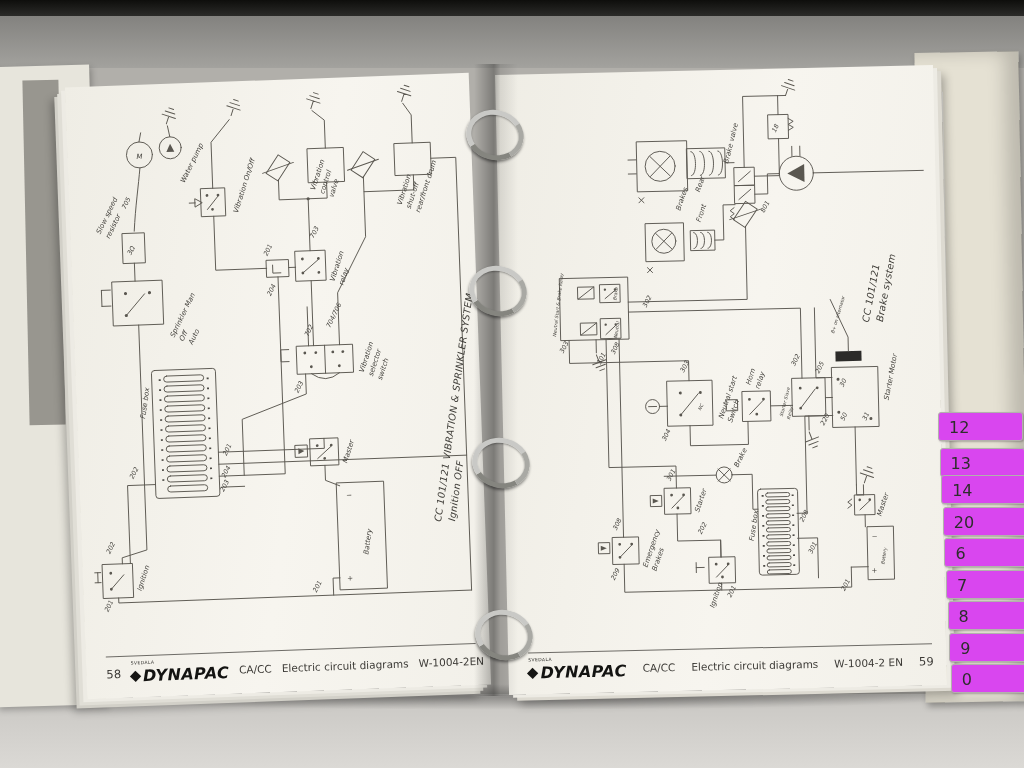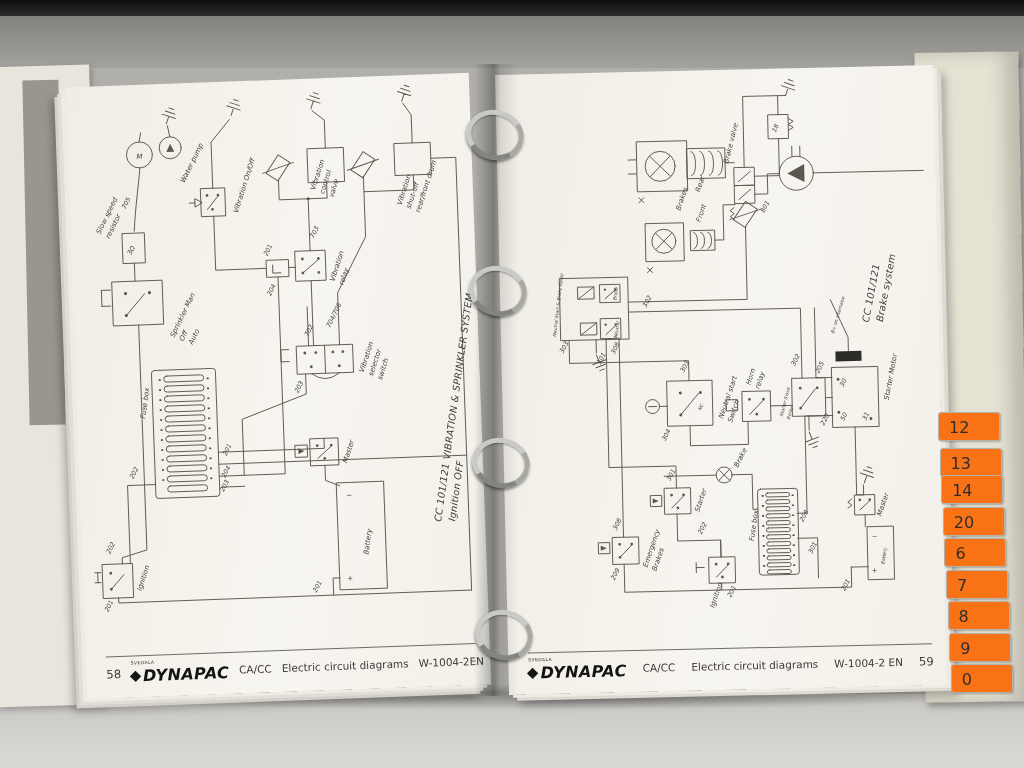--- a/index.html
+++ b/index.html
@@ -39,21 +39,21 @@
   .gutter{left:474px;top:64px;width:44px;height:632px;
     background:linear-gradient(90deg,rgba(0,0,0,0),rgba(0,0,0,.30) 45%,rgba(0,0,0,.10) 60%,rgba(0,0,0,0));}
 
   
   .ring{width:48px;height:40px;border:5px solid #c9c9c6;border-radius:50%;
     border-bottom-color:#85857f;border-right-color:#a9a9a4;
     transform:rotate(14deg);
     box-shadow:0 2px 3px rgba(0,0,0,.45), inset 0 1px 2px rgba(0,0,0,.35);}
 
   
-  .tab{width:62px;height:29px;background:#f97316;border:1px solid #b2b1ac;
+  .tab{width:85px;height:29px;background:#d946ef;border:1px solid #b2b1ac;
     border-radius:3px;color:#2e2e2c;font-size:16px;line-height:29px;
     padding-left:10px;box-sizing:border-box;box-shadow:1px 1px 2px rgba(0,0,0,.25);}
 
   
   .footer{position:absolute;bottom:12px;left:20px;right:14px;color:#3d3b37;}
   .footer .rule{border-top:1.2px solid #6d6b66;margin-bottom:5px;}
   .frow{display:flex;align-items:center;gap:10px;font-size:10.5px;white-space:nowrap;}
   .pageno{font-size:11.5px;}
   .logo{display:inline-flex;align-items:center;gap:4px;position:relative;padding-top:5px;}
   .svedala{position:absolute;top:-1px;left:0;font-size:4.5px;letter-spacing:.4px;color:#343431;}

